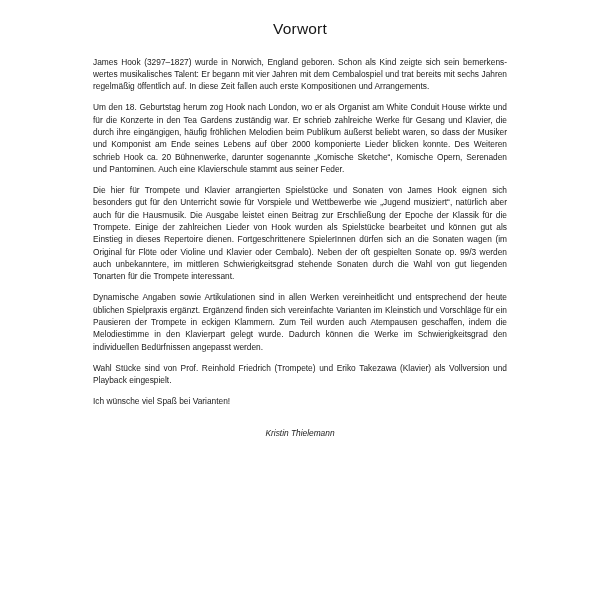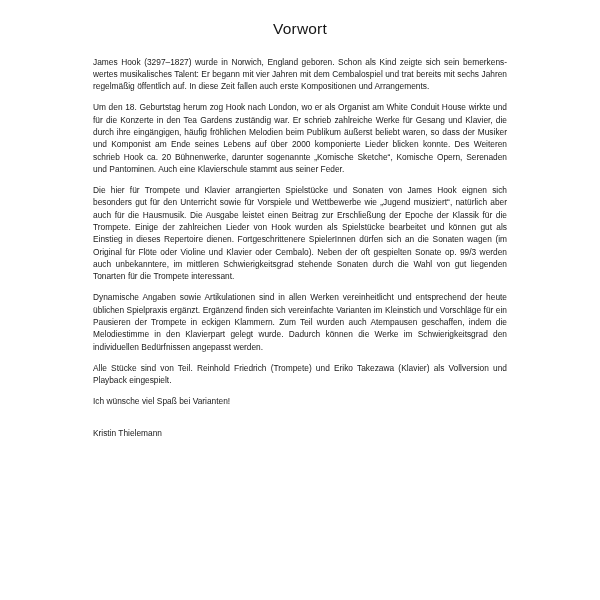--- a/index.html
+++ b/index.html
@@ -46,41 +46,42 @@
     color: #1a1a1a;
     hyphens: manual;
     word-spacing: 0.1px;
   }
   .para:last-of-type {
     margin-bottom: 0;
   }
   .signature {
     font-size: 8.35px;
     line-height: 12.35px;
-    text-align: left;
+    text-align: center;
     color: #1a1a1a;
     margin: 20px 0 0 0;
+    font-style: italic;
   }
 </style>
 </head>
 <body>
 
 <div class="page">
   <div class="content">
 
     <h1 class="doc-title">Vorwort</h1>
 
     <p class="para">James Hook (3297–1827) wurde in Norwich, England geboren. Schon als Kind zeigte sich sein bemerkens­wertes musikalisches Talent: Er begann mit vier Jahren mit dem Cembalospiel und trat bereits mit sechs Jahren regelmäßig öffentlich auf. In diese Zeit fallen auch erste Kompositionen und Arrangements.</p>
 
     <p class="para">Um den 18. Geburtstag herum zog Hook nach London, wo er als Organist am White Conduit House wirkte und für die Konzerte in den Tea Gardens zuständig war. Er schrieb zahlreiche Werke für Gesang und Klavier, die durch ihre eingängigen, häufig fröhlichen Melodien beim Publikum äußerst beliebt waren, so dass der Musiker und Komponist am Ende seines Lebens auf über 2000 komponierte Lieder blicken konnte. Des Weiteren schrieb Hook ca. 20 Bühnenwerke, darunter sogenannte „Komische Sketche“, Komische Opern, Serenaden und Pantominen. Auch eine Klavierschule stammt aus seiner Feder.</p>
 
     <p class="para">Die hier für Trompete und Klavier arrangierten Spielstücke und Sonaten von James Hook eignen sich besonders gut für den Unterricht sowie für Vorspiele und Wettbewerbe wie „Jugend musiziert“, natürlich aber auch für die Hausmusik. Die Ausgabe leistet einen Beitrag zur Erschließung der Epoche der Klassik für die Trompete. Einige der zahlreichen Lieder von Hook wurden als Spielstücke bearbeitet und können gut als Einstieg in dieses Repertoire dienen. Fortgeschrittenere SpielerInnen dürfen sich an die Sonaten wagen (im Original für Flöte oder Violine und Klavier oder Cembalo). Neben der oft gespielten Sonate op. 99/3 werden auch unbekanntere, im mittleren Schwierigkeitsgrad stehende Sonaten durch die Wahl von gut liegenden Tonarten für die Trompete interessant.</p>
 
     <p class="para">Dynamische Angaben sowie Artikulationen sind in allen Werken vereinheitlicht und entsprechend der heute üblichen Spielpraxis ergänzt. Ergänzend finden sich vereinfachte Varianten im Kleinstich und Vorschläge für ein Pausieren der Trompete in eckigen Klammern. Zum Teil wurden auch Atempausen geschaffen, indem die Melodiestimme in den Klavierpart gelegt wurde. Dadurch können die Werke im Schwierigkeitsgrad den individuellen Bedürfnissen angepasst werden.</p>
 
-    <p class="para">Alle Stücke sind von Teil. Reinhold Friedrich (Trompete) und Eriko Takezawa (Klavier) als Vollversion und Playback eingespielt.</p>
+    <p class="para">Wahl Stücke sind von Prof. Reinhold Friedrich (Trompete) und Eriko Takezawa (Klavier) als Vollversion und Playback eingespielt.</p>
 
     <p class="para">Ich wünsche viel Spaß bei Varianten!</p>
 
     <p class="signature">Kristin Thielemann</p>
 
   </div>
 </div>
 
 </body></html>

